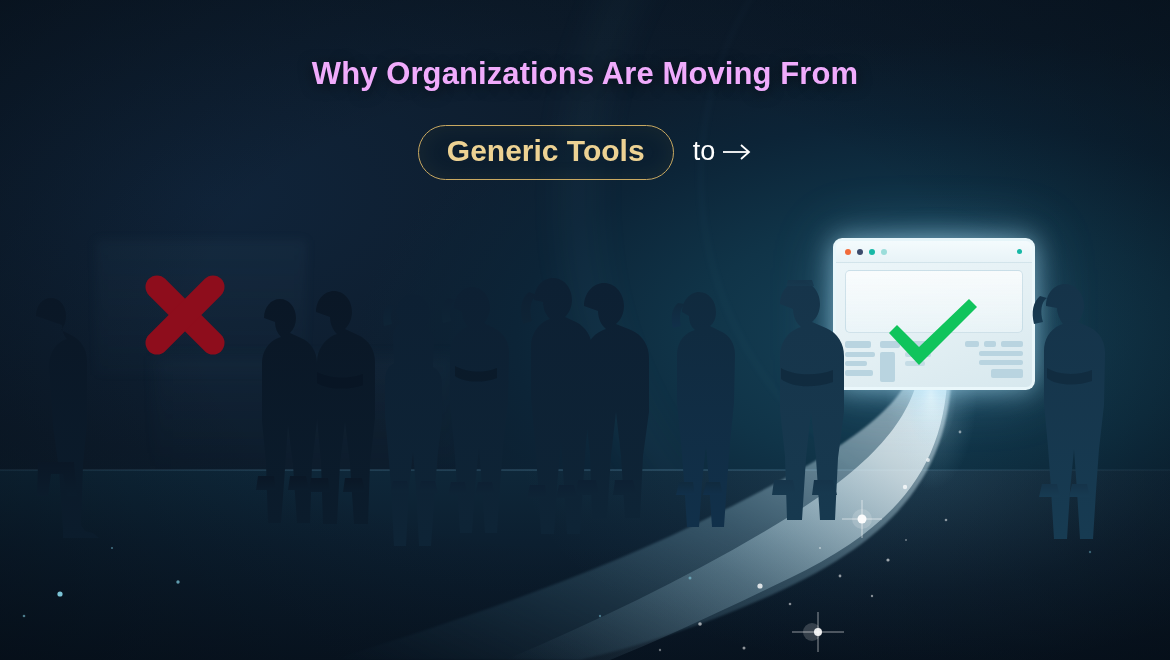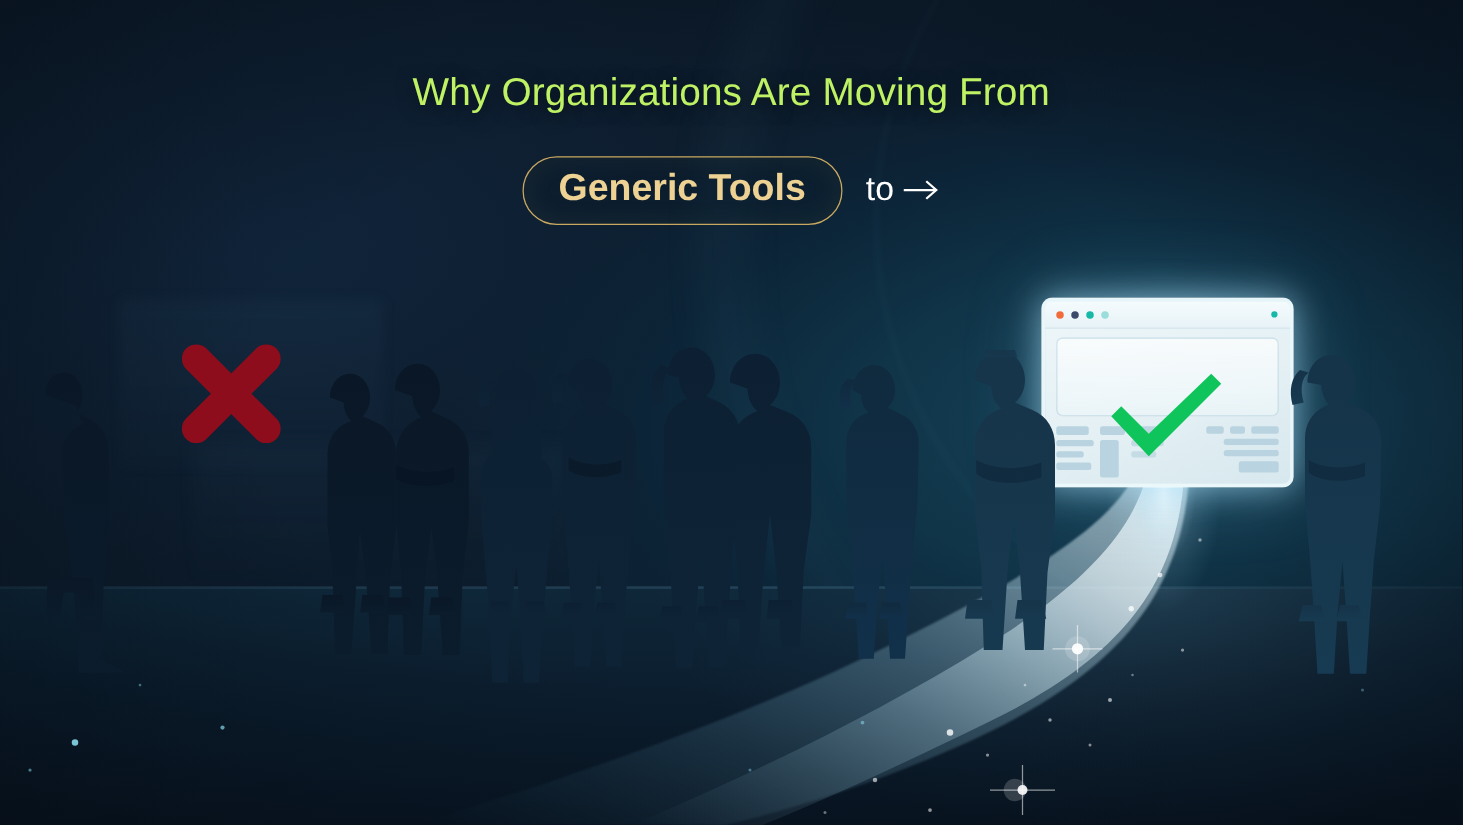--- a/index.html
+++ b/index.html
@@ -58,21 +58,21 @@
   }
   .vignette{
     position:absolute;inset:0;
     background:radial-gradient(ellipse 78% 82% at 50% 48%, rgba(0,0,0,0) 42%, rgba(3,9,16,.62) 100%);
     pointer-events:none;
   }
 
   
   .headline-wrap{position:absolute;left:0;right:0;top:58px;text-align:center;z-index:40;}
   .headline{
-    font-size:31px;font-weight:400;color:#bef264;
+    font-size:31px;font-weight:700;color:#f0abfc;
     letter-spacing:.1px;line-height:1;
     text-shadow:0 2px 14px rgba(0,0,0,.55);
   }
   .pill-row{
     position:absolute;left:0;right:0;top:125px;
     display:flex;align-items:center;justify-content:center;gap:19px;z-index:40;
   }
   .pill{
     border:1.5px solid #c9a961;
     border-radius:34px;

